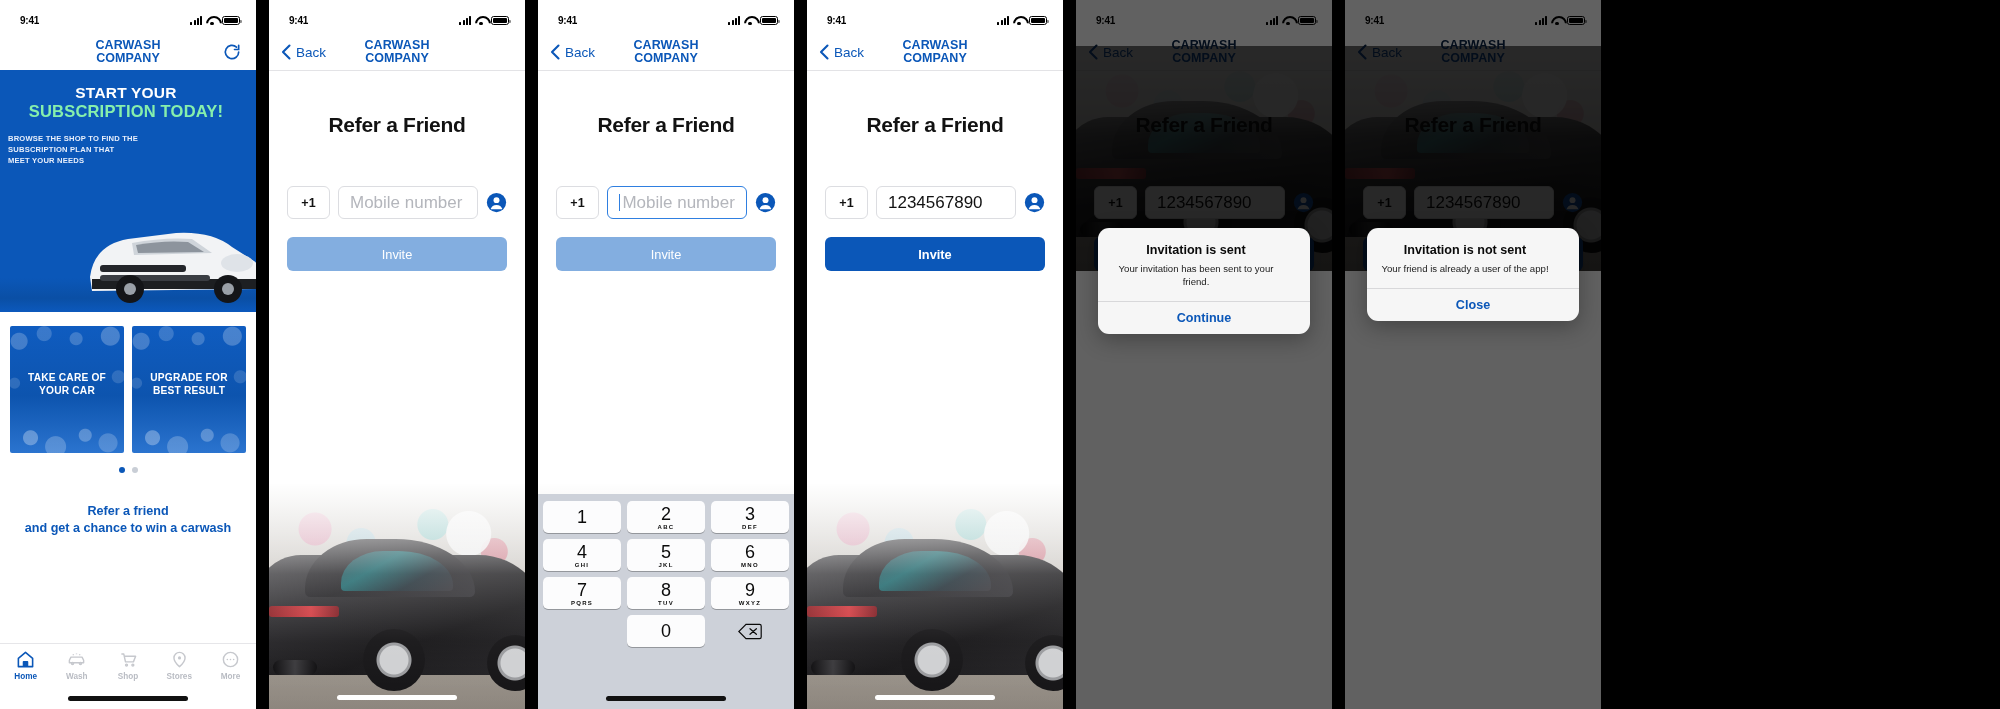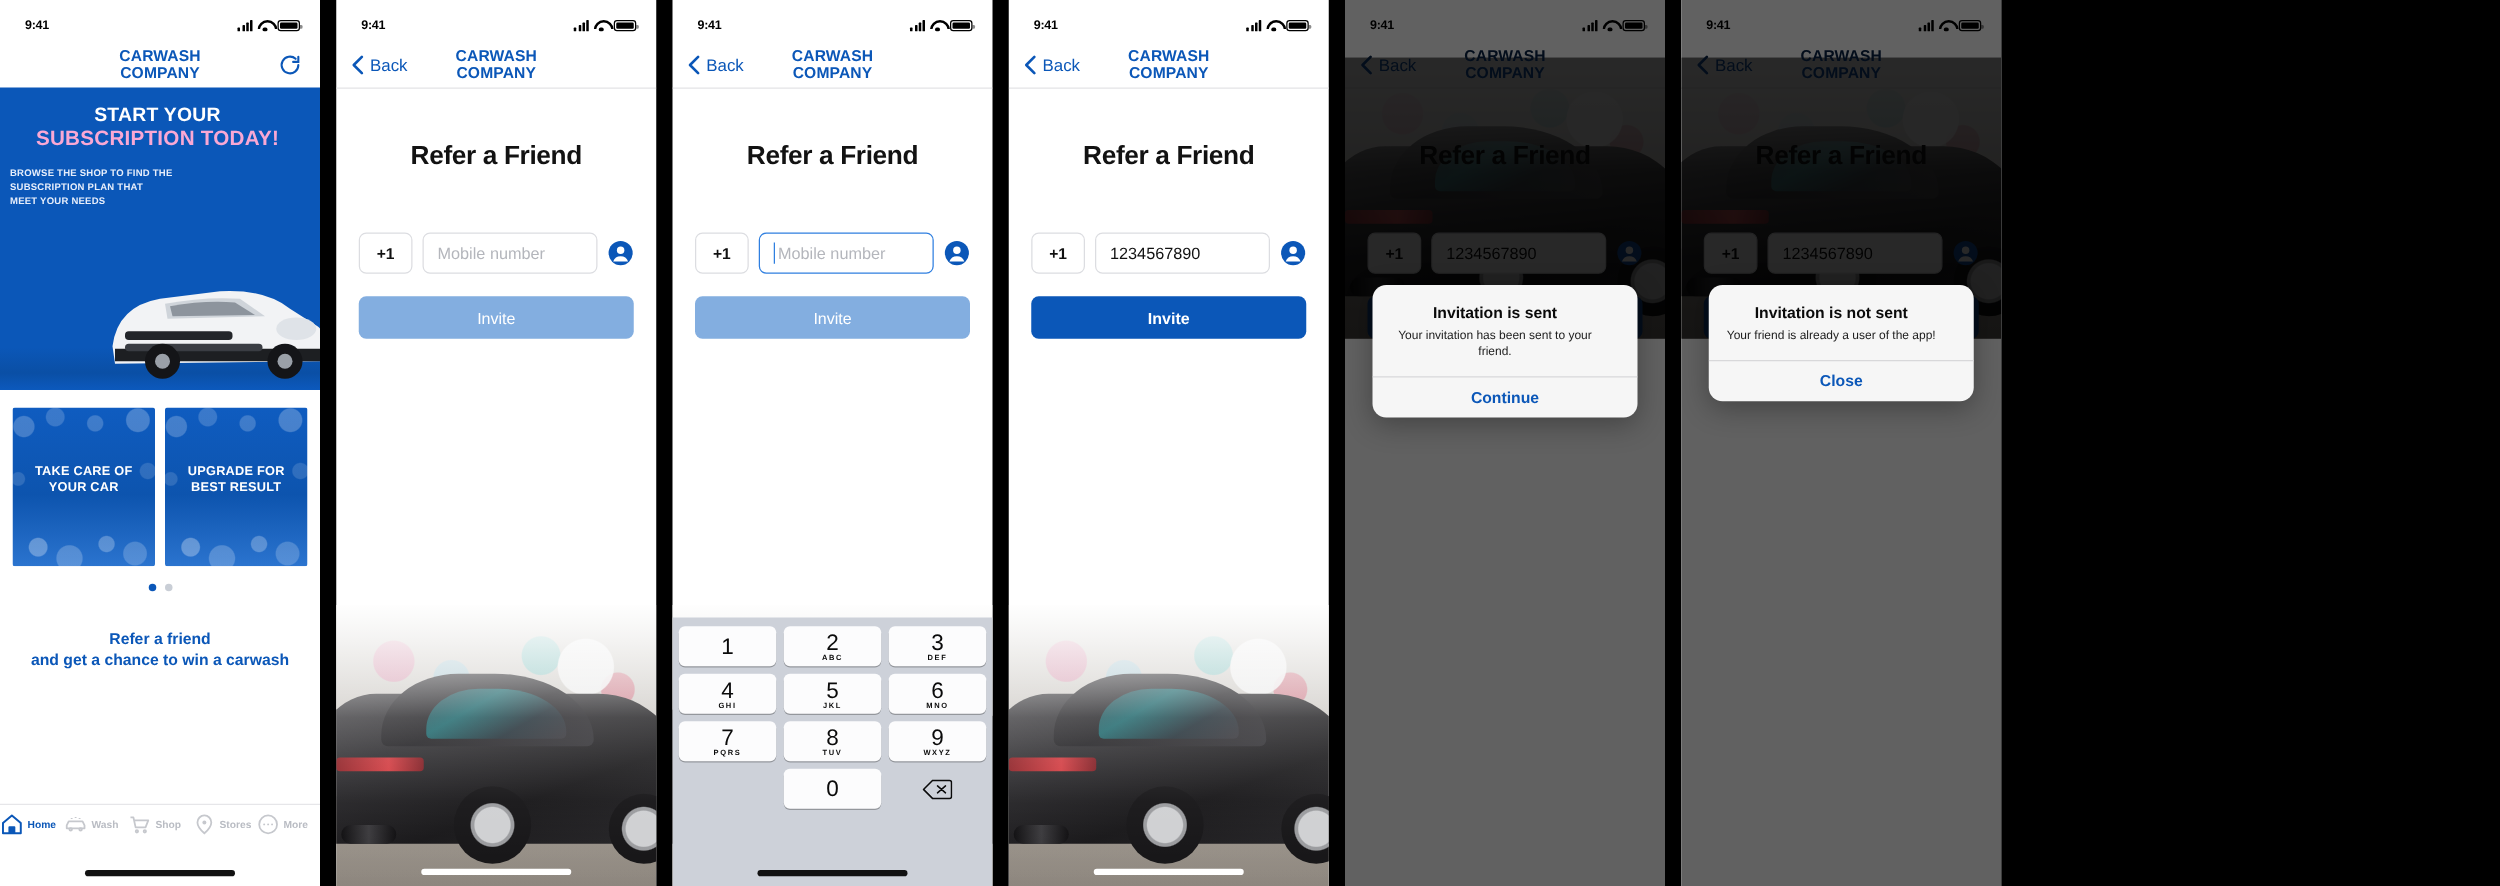--- a/index.html
+++ b/index.html
@@ -68,21 +68,21 @@
   
   .hero {
     position: relative; height: 242px; background: #0b57b8; overflow: hidden;
   }
   .hero-txt { padding: 14px 12px 0 8px; position: relative; z-index: 3; }
   .hero-t1 {
     color: #fff; font-weight: bold; font-size: 15.5px; letter-spacing: .2px;
     text-align: center; line-height: 18px;
   }
   .hero-t2 {
-    color: #f9a8d4; font-weight: bold; font-size: 16.5px; letter-spacing: .2px;
+    color: #86efac; font-weight: bold; font-size: 16.5px; letter-spacing: .2px;
     text-align: center; line-height: 19px;
   }
   .hero-sub {
     color: #e7eefb; font-size: 7.6px; font-weight: bold; line-height: 11px;
     letter-spacing: .2px; margin-top: 12px; max-width: 135px;
   }
   .car-img {
     position: absolute; right: -6px; bottom: 8px; width: 190px; height: 105px; z-index: 2;
   }
   .hero-floor {
@@ -119,21 +119,21 @@
 
   .refer-block { text-align: center; margin-top: 30px; padding: 0 10px; }
   .refer-line { color: #0b57b8; font-size: 12.6px; font-weight: bold; line-height: 17px; cursor: pointer; }
 
   
   .tabbar {
     position: absolute; left: 0; right: 0; bottom: 0; height: 66px;
     border-top: 1px solid #e6e6e9; background: #fff;
     display: flex; align-items: flex-start; padding-top: 6px;
   }
-  .tab { flex: 1; display: flex; flex-direction: row; align-items: center; gap: 3px; cursor: pointer; }
+  .tab { flex: 1; display: flex; flex-direction: column; align-items: center; gap: 3px; cursor: pointer; }
   .tab svg { display: block; }
   .tab-label { font-size: 8.2px; color: #b9bcc3; font-weight: bold; }
   .tab.active .tab-label { color: #0b57b8; }
   .home-indicator {
     position: absolute; bottom: 8px; left: 50%; transform: translateX(-50%);
     width: 120px; height: 5px; border-radius: 3px; background: #111;
   }
 
   
   .page-title {
@@ -147,21 +147,21 @@
   .cc-box {
     width: 43px; height: 33px; border: 1px solid #dcdde1; border-radius: 6px;
     display: flex; align-items: center; justify-content: center;
     font-size: 12.5px; font-weight: bold; color: #111; background: #fff; cursor: pointer;
   }
   .num-box {
     flex: 1; height: 33px; border: 1px solid #dcdde1; border-radius: 6px;
     display: flex; align-items: center; padding: 0 11px; background: #fff; cursor: text;
   }
   .num-box.focused { border: 1.6px solid #2f7fe0; }
-  .num-text { font-size: 13px; color: #111; }
+  .num-text { font-size: 17px; color: #111; }
   .num-text.ph { color: #b4b6bc; }
   .caret { width: 1.4px; height: 17px; background: #2f7fe0; margin-right: 2px; }
   .contact-btn { width: 21px; height: 21px; cursor: pointer; flex: 0 0 21px; }
   .invite-btn {
     margin: 18px 18px 0 18px; height: 34px; border-radius: 6px;
     display: flex; align-items: center; justify-content: center;
     color: #fff; font-size: 12.8px; background: #83aee0; cursor: pointer;
     position: relative; z-index: 30;
   }
   .invite-btn.enabled { background: #0b57b8; font-weight: bold; }

